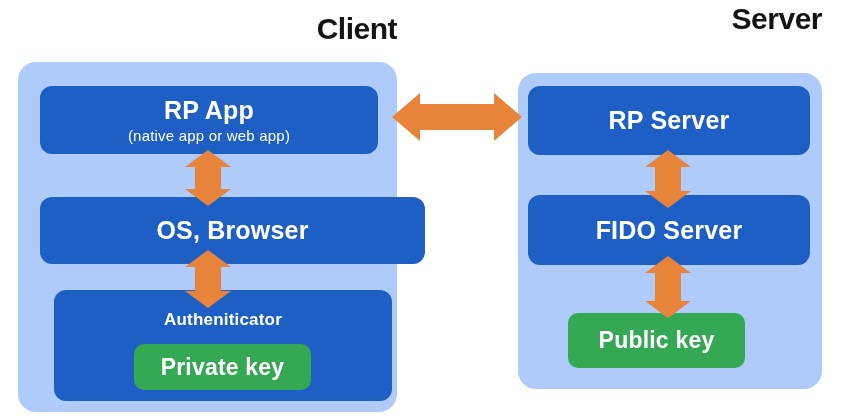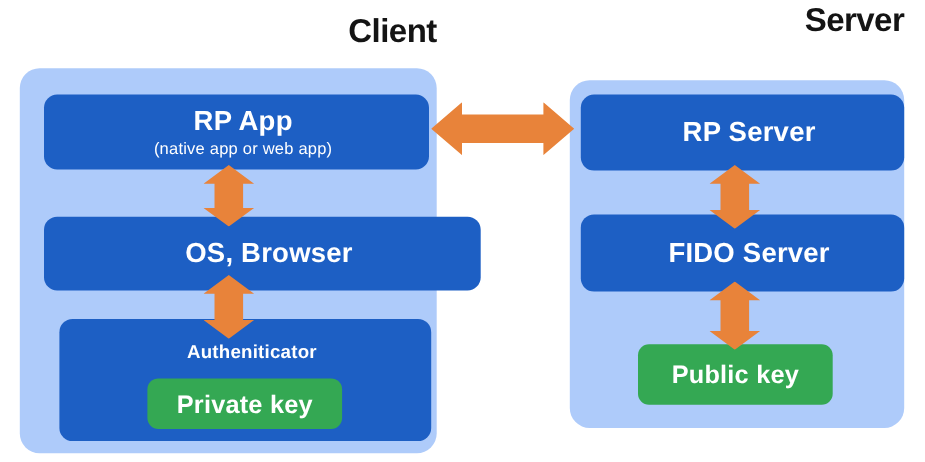--- a/index.html
+++ b/index.html
@@ -10,21 +10,21 @@
   .title {
     position:absolute; text-align:right; font-weight:700; font-size:30px;
     letter-spacing:-0.5px; color:var(--title,#141414); line-height:1;
   }
   .panel {
     position:absolute; background:var(--panel,#aecbfa); border-radius:18px;
   }
   .bluebox {
     position:absolute; background:var(--box,#1d5fc4); border-radius:12px;
     color:var(--box_text,#ffffff); display:flex; flex-direction:column;
-    align-items:center; justify-content:center; text-align:center;padding-left:12px;
+    align-items:center; justify-content:center; text-align:center;
   }
   .bluebox.top-label { justify-content:flex-start; padding-top:20px; box-sizing:border-box; }
   .keybox {
     position:absolute; background:var(--key,#34a853); border-radius:10px;
     color:#ffffff; display:flex; align-items:center; justify-content:center;
   }
   .lbl-lg  { font-size:25px; font-weight:700; letter-spacing:0.2px; line-height:1.15; }
   .lbl-sub { font-size:15px; font-weight:400; letter-spacing:0.2px; margin-top:3px; }
   .lbl-md  { font-size:17px; font-weight:700; letter-spacing:0.2px; }
   .lbl-key { font-size:23px; font-weight:700; letter-spacing:0.2px; }
@@ -61,21 +61,21 @@
   <div class="panel" style="left:518px; top:73px; width:304px; height:316px;">
 
     <div class="bluebox" style="left:10px; top:13px; width:282px; height:69px;">
       <div class="lbl-lg">RP Server</div>
     </div>
 
     <div class="bluebox" style="left:10px; top:122px; width:282px; height:70px;">
       <div class="lbl-lg">FIDO Server</div>
     </div>
 
-    <div class="keybox" style="left:62px; top:240px; width:177px; height:55px;">
+    <div class="keybox" style="left:50px; top:240px; width:177px; height:55px;">
       <div class="lbl-key">Public key</div>
     </div>
   </div>
 
   <div class="arrow" style="left:185px; top:150px;">
     <svg width="46" height="56" viewBox="0 0 46 56">
       <polygon fill="currentColor" points="23,0 46,17 36,17 36,39 46,39 23,56 0,39 10,39 10,17 0,17"></polygon>
     </svg>
   </div>
 

